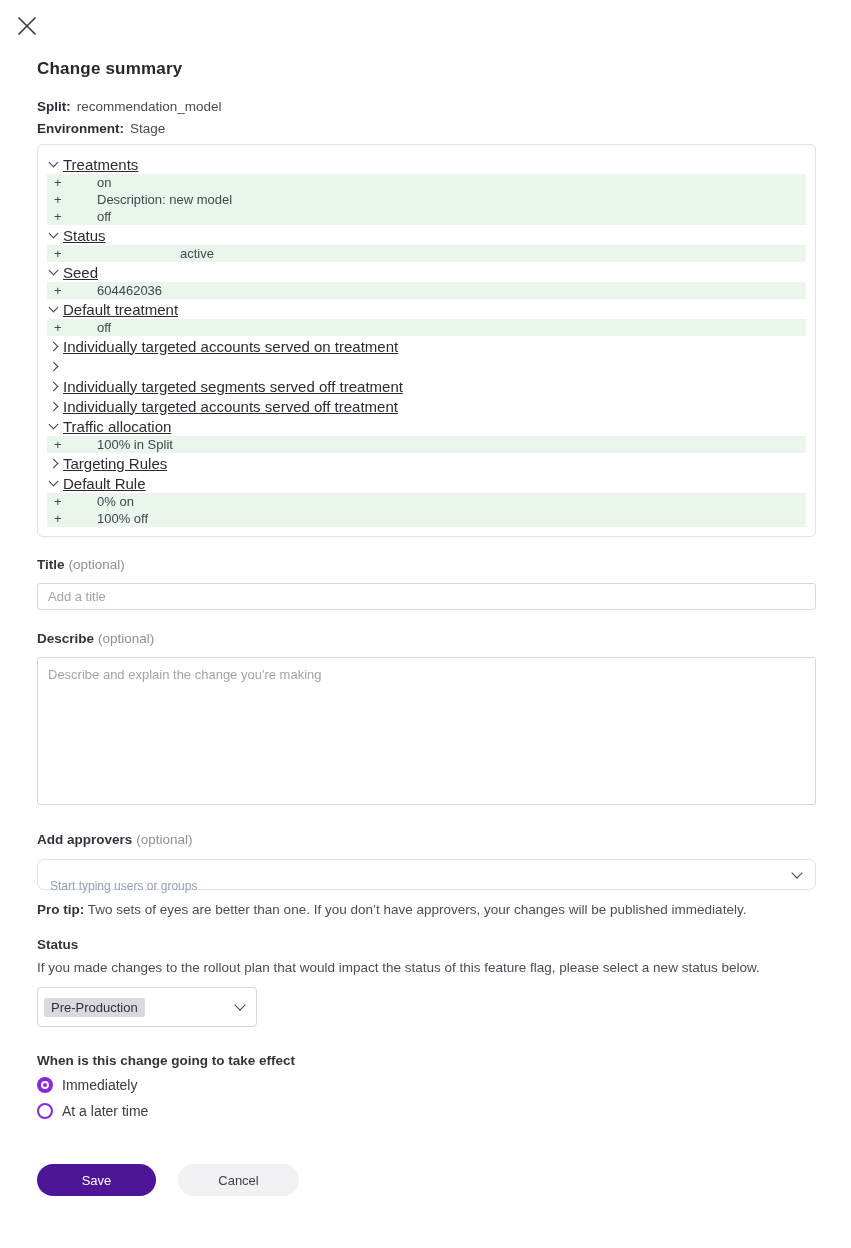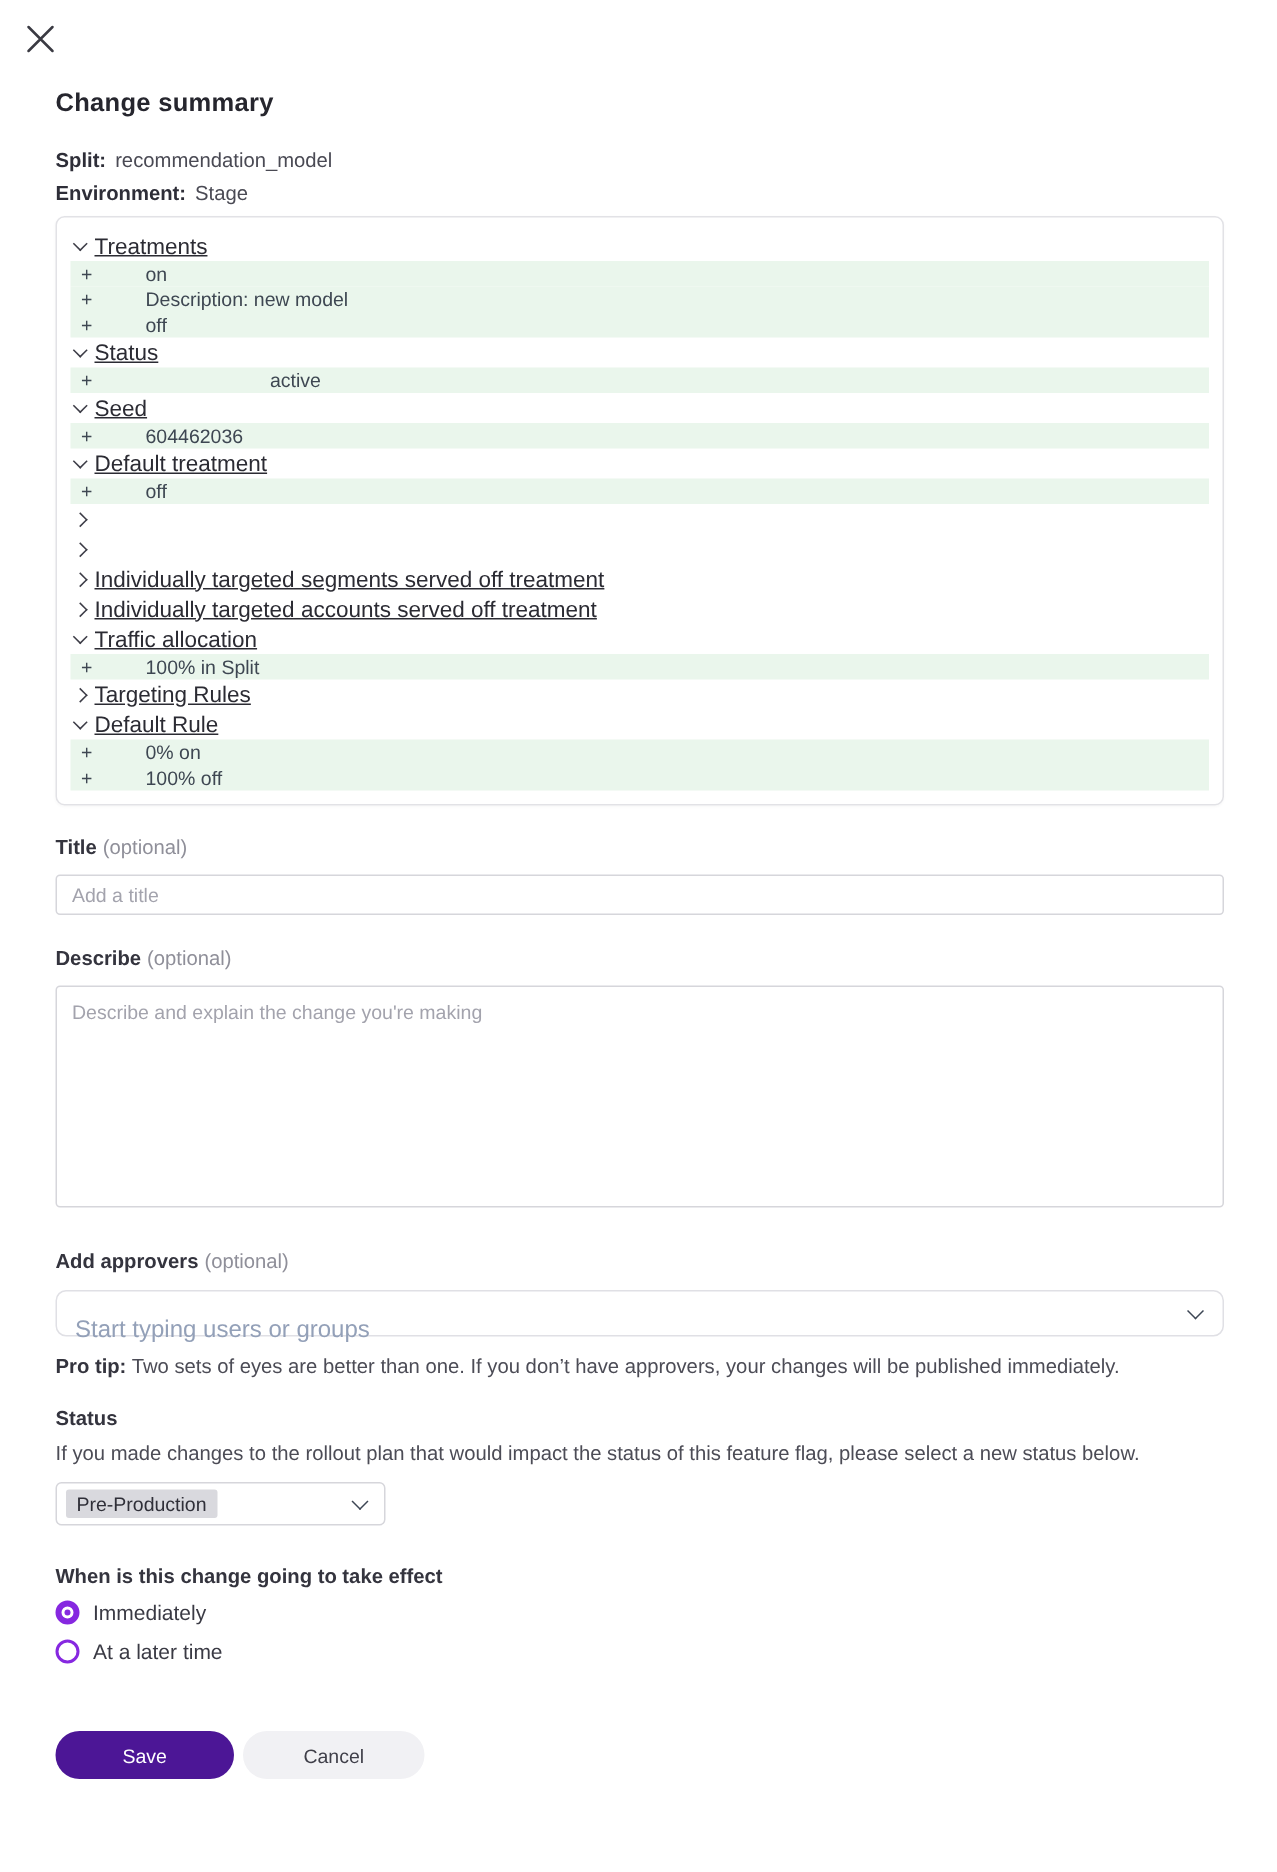--- a/index.html
+++ b/index.html
@@ -79,47 +79,47 @@
   }
   .comments-area::placeholder { color:#a3a3ad; }
 
   .lbl-approvers { margin-top:23px; }
   .approvers-select {
     margin-top:12px; width:100%; height:31px;
     border:1px solid #e0e0e5; border-radius:7px;
     display:flex; align-items:center; justify-content:space-between;
     padding:0 14px 0 12px; cursor:pointer;
   }
-  .approvers-placeholder { font-size:16px; color:#93a0b8;margin-top:22px; }
+  .approvers-placeholder { font-size:12px; color:#93a0b8;margin-top:22px; }
   .select-chev { width:8px; height:8px; border-right:1.8px solid #3d4654; border-bottom:1.8px solid #3d4654; transform:rotate(45deg); margin-top:-4px; }
 
   .pro-tip { margin-top:11px; font-size:13.5px; line-height:17px; color:#4c4c56; max-width:745px; }
   .pro-tip b { color:#34343e; }
 
   .status-heading { margin-top:19px; font-size:13.5px; font-weight:bold; color:#34343e; }
   .status-desc { margin-top:7px; font-size:13.5px; line-height:17px; color:#4c4c56; max-width:790px; }
 
   .status-select {
-    margin-top:11px; width:220px; height:29px;
+    margin-top:11px; width:220px; height:40px;
     border:1px solid #d6d6db; border-radius:4px;
     display:flex; align-items:center; justify-content:space-between;
     padding:0 12px 0 6px; cursor:pointer;
   }
   .status-chip { background:#d9d9de; border-radius:2px; padding:2px 7px; font-size:13px; color:#2f2f38; }
 
   .when-heading { margin-top:26px; font-size:13.5px; font-weight:bold; color:#34343e; }
   .radio-row { display:flex; align-items:center; margin-top:9px; cursor:pointer; }
   .radio-row + .radio-row { margin-top:10px; }
   .radio { width:16px; height:16px; border-radius:50%; flex:none; }
   .radio.sel { border:4px solid #8628e0; background:#ffffff; position:relative; }
   .radio.sel::after { content:""; position:absolute; left:2px; top:2px; width:4px; height:4px; border-radius:50%; background:#8628e0; }
   .radio.unsel { border:2px solid #8628e0; background:#ffffff; }
   .radio-label { margin-left:9px; font-size:14px; color:#3a3a44; }
 
-  .actions { margin-top:45px; display:flex; gap:6px; }
+  .actions { margin-top:45px; display:flex; gap:22px; }
   .btn { height:32px; border:none; border-radius:16px; font-size:13px; font-family:inherit; cursor:pointer; }
   .btn-save { width:119px; background:#4c1696; color:#ffffff; }
   .btn-cancel { width:121px; background:#f1f1f4; color:#3f3f49; }
 </style>
 </head>
 <body>
 
 <button class="close-btn" aria-label="Close">
   <span>
     <svg width="20" height="20" viewBox="0 0 20 20">
@@ -178,20 +178,21 @@
       <div class="drow dhead">
         <span class="chev down"></span>
         <span class="dlabel">Default treatment</span>
       </div>
       <div class="drow dadd">
         <span class="plus">+</span>
         <span class="dval i1">off</span>
       </div>
       <div class="drow dhead">
         <span class="chev right"></span>
+        <span class="dlabel">Individually targeted accounts served on treatment</span>
       </div>
       <div class="drow dhead">
         <span class="chev right"></span>
       </div>
       <div class="drow dhead">
         <span class="chev right"></span>
         <span class="dlabel">Individually targeted segments served off treatment</span>
       </div>
       <div class="drow dhead">
         <span class="chev right"></span>

